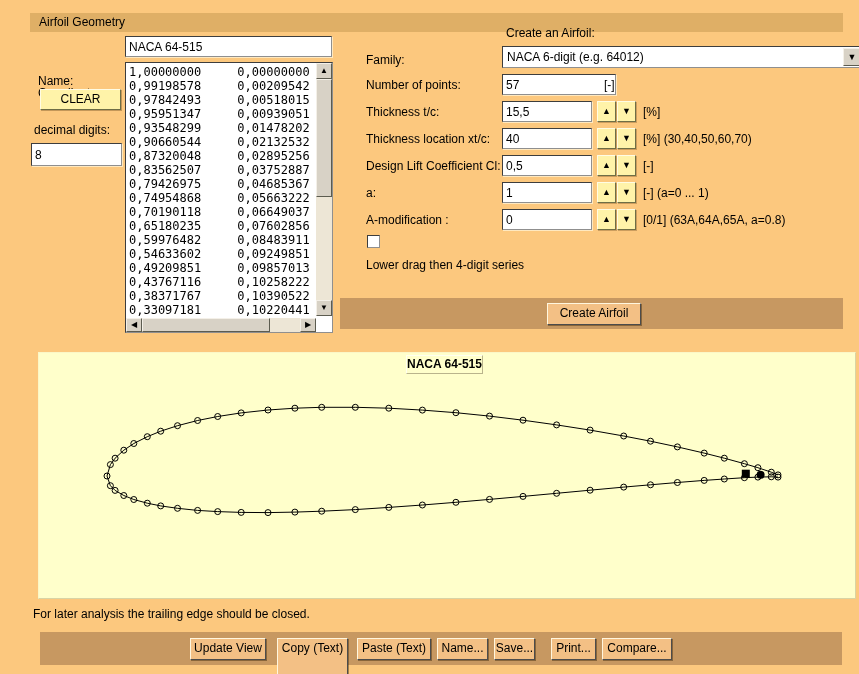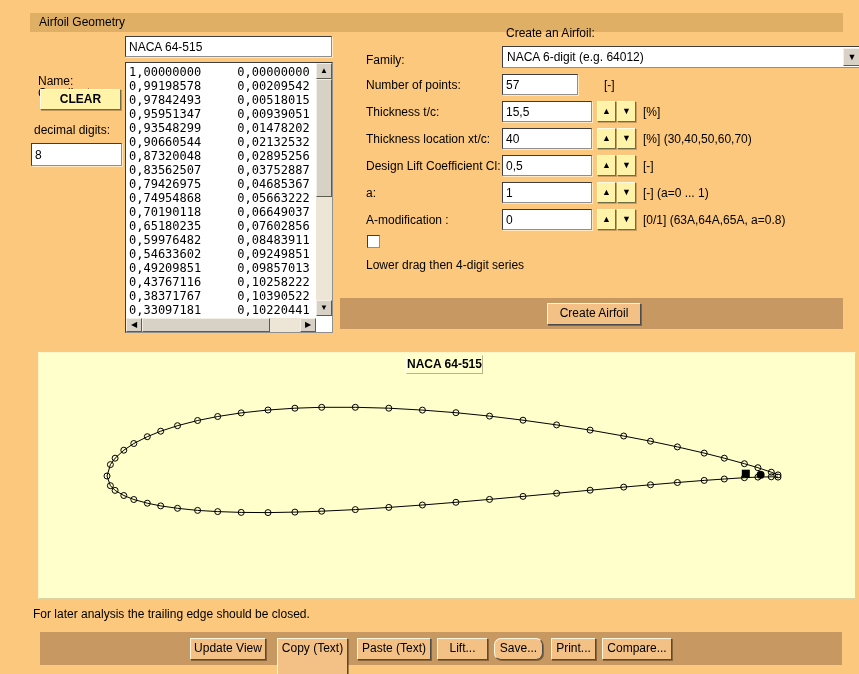--- a/index.html
+++ b/index.html
@@ -76,39 +76,39 @@
     <div class="abs sb-btn" style="left:0; bottom:0; width:16px; height:16px; line-height:14px;">▼</div>
   </div>
 
   <div class="abs sb" style="left:0; bottom:0; width:190px; height:14px;">
     <div class="abs sb-btn" style="left:0; top:0; width:16px; height:14px; line-height:12px;">◀</div>
     <div class="abs sb-thumb" style="left:16px; top:0; width:128px; height:14px;"></div>
     <div class="abs sb-btn" style="right:0; top:0; width:16px; height:14px; line-height:12px;">▶</div>
   </div>
 </div>
 
-<div class="abs btn-yellow" style="left:40px; top:89px; width:81px; height:21px; line-height:18px;font-weight:bold;">CLEAR</div>
+<div class="abs btn-yellow" style="left:40px; top:89px; width:81px; height:21px; line-height:18px;">CLEAR</div>
 
 <div class="abs" style="left:34px; top:123px;">decimal digits:</div>
 <div class="abs sunken sunken2" style="left:31px; top:143px; width:91px; height:23px;">
   <input class="field" value="8" style="">
 </div>
 
 <div class="abs" style="left:345px; top:24px; width:498px; height:258px;margin-left:21px;">
 
   <div class="abs" style="left:140px; top:2px;">Create an Airfoil:</div>
 
   <div class="abs" style="left:0; top:29px;">Family:</div>
   <div class="abs combo" style="left:136px; top:22px; width:361px; height:22px;padding-left:16px;">
     <span class="val">NACA 6-digit (e.g. 64012)</span>
     <span class="arrow-btn">▼</span>
   </div>
 
   <div class="abs" style="left:0; top:54px;">Number of points:</div>
-  <div class="abs sunken sunken2" style="left:136px; top:50px; width:76px; height:21px;">
+  <div class="abs sunken sunken2" style="left:136px; top:50px; width:114px; height:21px;">
     <input class="field" value="57" style="">
   </div>
   <div class="abs" style="left:238px; top:54px;">[-]</div>
 
   <div class="abs" style="left:0; top:81px;">Thickness  t/c:</div>
   <div class="abs sunken sunken2" style="left:136px; top:77px; width:90px; height:21px;">
     <input class="field" value="15,5" style="">
   </div>
   <div class="abs spin" style="left:231px; top:77px;">▲</div>
   <div class="abs spin" style="left:251px; top:77px;">▼</div>
@@ -224,18 +224,18 @@
   <div class="abs plot-title" style="left:367px; top:2px; width:77px; height:19px;">NACA 64-515</div>
 </div>
 
 <div class="abs" style="left:33px; top:607px;">For later analysis the trailing edge should be closed.</div>
 
 <div class="abs bar" style="left:40px; top:632px; width:802px; height:33px;">
   <div id="toolbar-buttons">
       <div class="abs btn-tan" style="left: 150px; top: 6px; width: 76px; height: 22px;">Update View</div>
       <div class="abs btn-tan" style="left: 237px; top: 6px; width: 71px; height: 38px;">Copy (Text)</div>
       <div class="abs btn-tan" style="left: 317px; top: 6px; width: 74px; height: 22px;">Paste (Text)</div>
-      <div class="abs btn-tan" style="left: 397px; top: 6px; width: 51px; height: 22px;">Lift...</div>
-      <div class="abs btn-tan" style="left: 454px; top: 6px; width: 49px; height: 22px; border-radius: 7px;">Save...</div>
+      <div class="abs btn-tan" style="left: 397px; top: 6px; width: 51px; height: 22px;">Name...</div>
+      <div class="abs btn-tan" style="left: 454px; top: 6px; width: 41px; height: 22px;">Save...</div>
       <div class="abs btn-tan" style="left: 511px; top: 6px; width: 45px; height: 22px;">Print...</div>
       <div class="abs btn-tan" style="left: 562px; top: 6px; width: 70px; height: 22px;">Compare...</div>
     </div>
 </div>
 
 </body></html>

